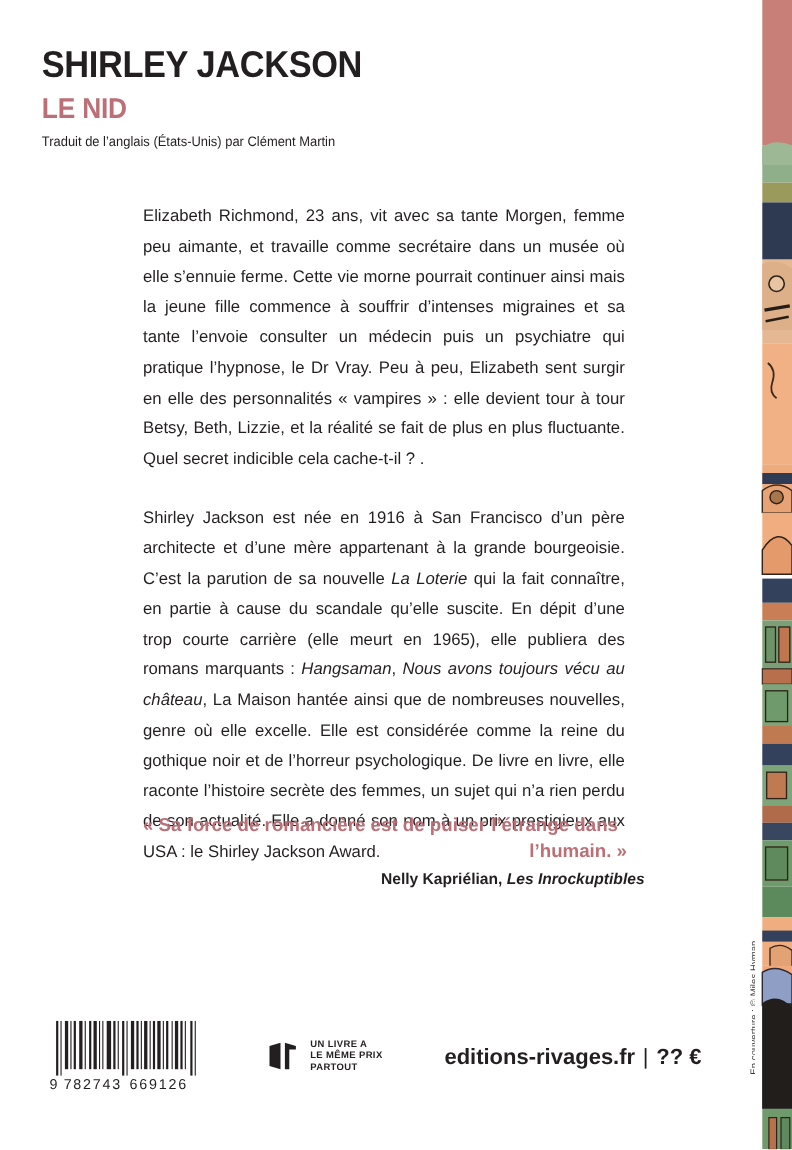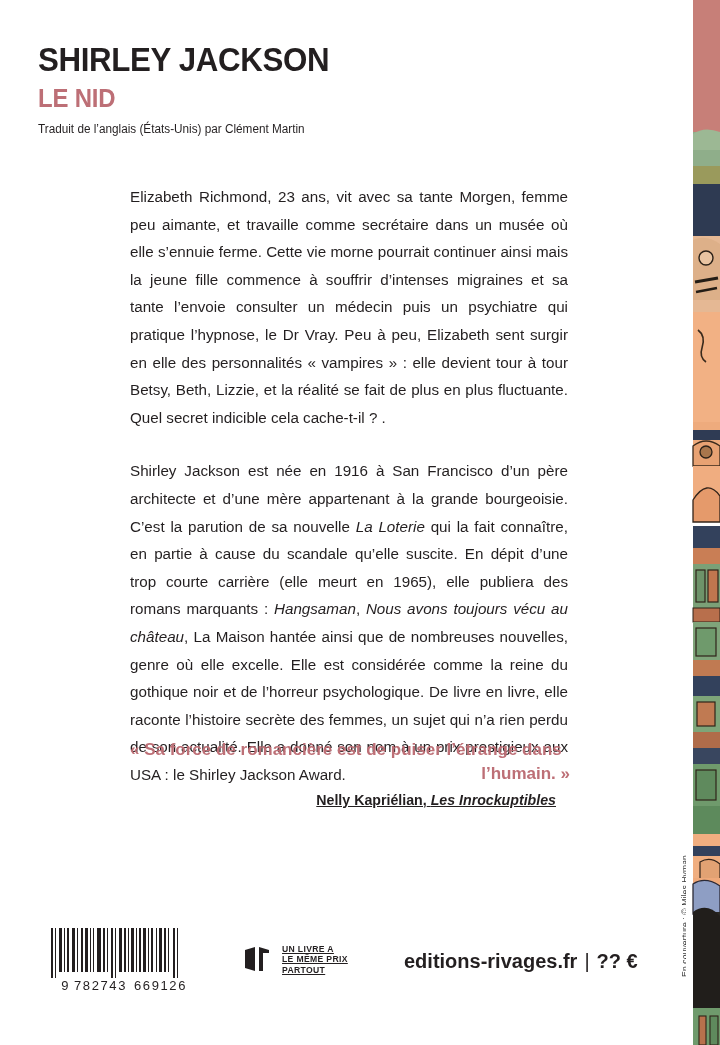--- a/index.html
+++ b/index.html
@@ -98,29 +98,28 @@
     width: 440px;
     font-size: 17px;
     line-height: 24px;
     font-weight: bold;
     color: #bd6f76;
     text-align: justify;
   }
   .pullquote .q-line2 { text-align: right; }
   .attribution {
     position: absolute;
-    left: 116px;
+    left: 146px;
     top: 791px;
     width: 440px;
     text-align: right;
     font-size: 14.2px;
     line-height: 18px;
     font-weight: bold;
     color: #231f20;
-    text-decoration: underline;
   }
   .attribution i { font-style: italic; }
 
   
   .cover-credit {
     position: absolute;
     right: 40px;
     top: 855px;
     font-size: 8.6px;
     line-height: 10px;
@@ -140,32 +139,31 @@
   }
   .barcode-bars { display: block; }
   .barcode-digits {
     margin-top: 1px;
     font-size: 13px;
     line-height: 14px;
     letter-spacing: 0.6px;
     color: #231f20;
     font-family: "Liberation Sans", sans-serif;
     white-space: nowrap;
-    text-align: right;
   }
   .barcode-digits .lead { margin-right: 5px; }
   .barcode-digits .grp { letter-spacing: 1.6px; }
 
   .price-logo {
     position: absolute;
     left: 243px;
     top: 944px;
     display: flex;
+    align-items: center;
     gap: 9px;
-    text-decoration: underline;
   }
   .price-logo-text {
     font-size: 8.6px;
     line-height: 10.4px;
     font-weight: bold;
     letter-spacing: 0.35px;
     color: #231f20;
     white-space: pre-line;
   }
 

